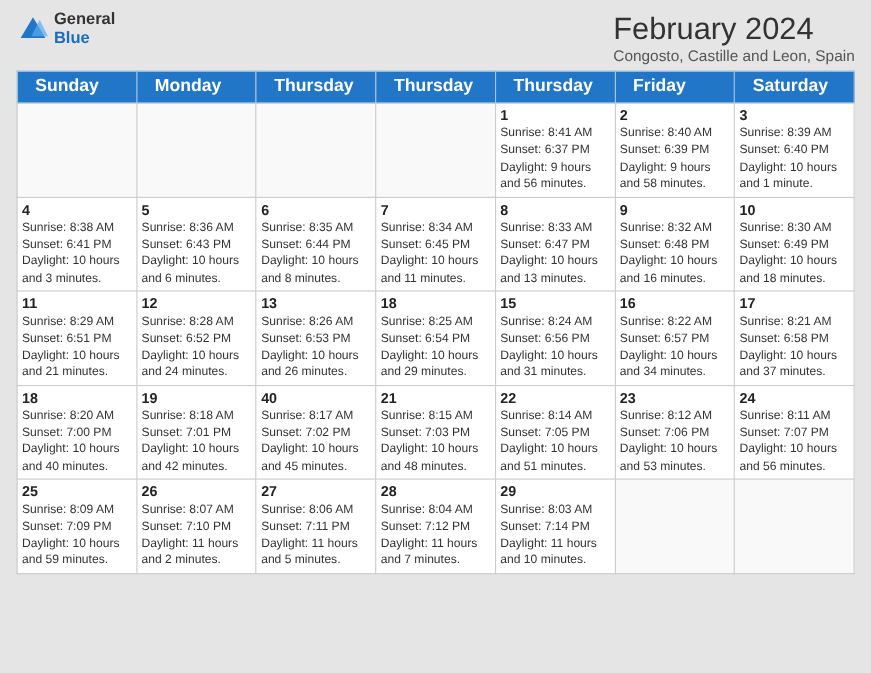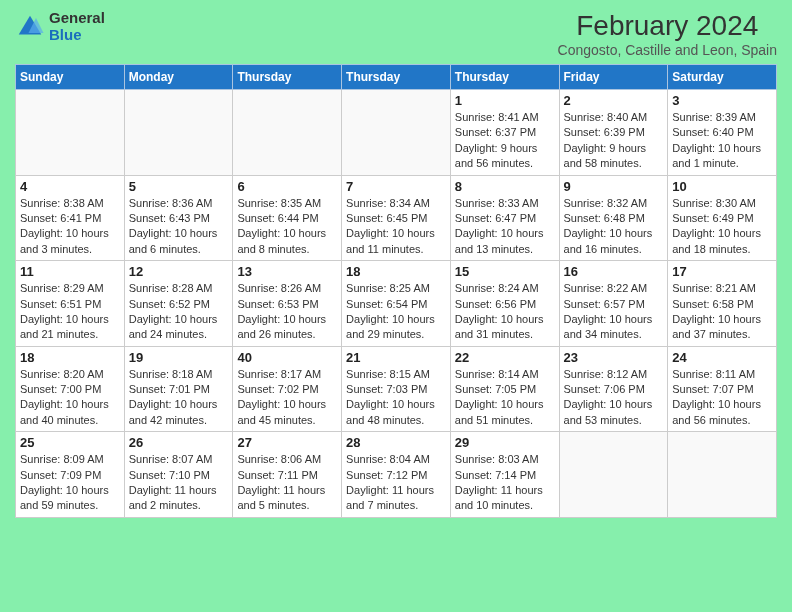--- a/index.html
+++ b/index.html
@@ -7,21 +7,21 @@
       font-family: Arial, sans-serif;
       background: #fff;
       width: 792px;
       height: 612px;
       overflow: hidden;
     }
     .page {
       width: 792px;
       height: 612px;
       padding: 10px 15px;
-      background: #86efac;
+      background: #e5e5e5;
     }
     .header {
       display: flex;
       justify-content: space-between;
       align-items: flex-start;
       margin-bottom: 6px;
     }
     .logo {
       display: flex;
       align-items: center;
@@ -40,42 +40,42 @@
     .logo-blue {
       font-size: 15px;
       font-weight: bold;
       color: #1a6dbd;
     }
     .logo-icon {
       width: 30px;
       height: 30px;
     }
     .title-block {
-      text-align: center;
+      text-align: left;
     }
     .main-title {
       font-size: 28px;
       font-weight: normal;
       color: #333;
     }
     .subtitle {
       font-size: 14px;
       color: #555;
     }
     .calendar {
       width: 100%;
       border-collapse: collapse;
       table-layout: fixed;
     }
     .calendar th {
       background: #2176c7;
       color: #fff;
-      font-size: 12px;
+      font-size: 16px;
       font-weight: bold;
-      padding: 5px 4px;
+      padding: 5px 16px;
       text-align: left;
       border: 1px solid #aac4e0;
     }
     .calendar td {
       border: 1px solid #ccc;
       vertical-align: top;
       padding: 3px 4px;
       height: 82px;
       width: 113px;
       background: #fff;

